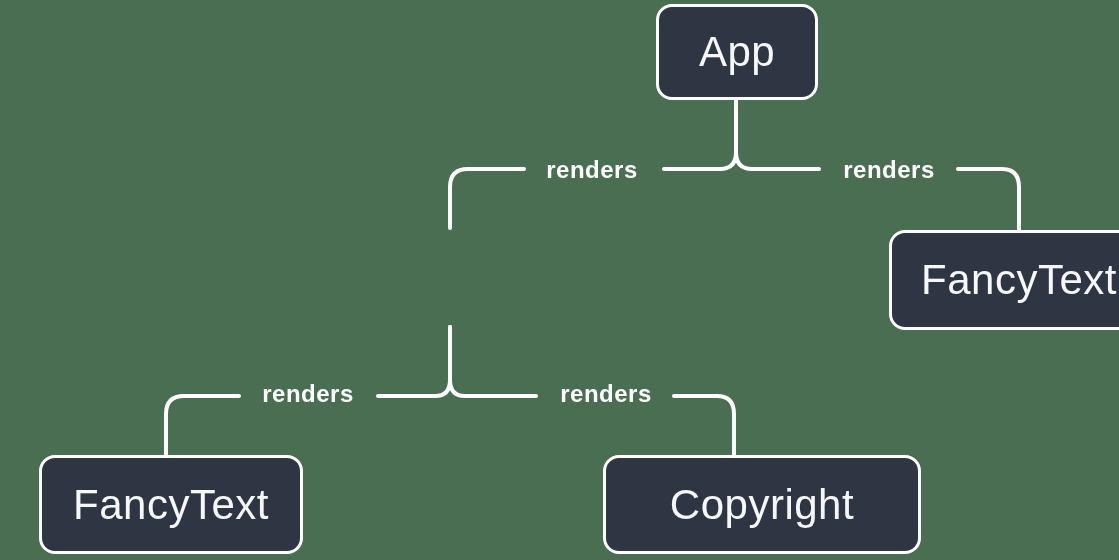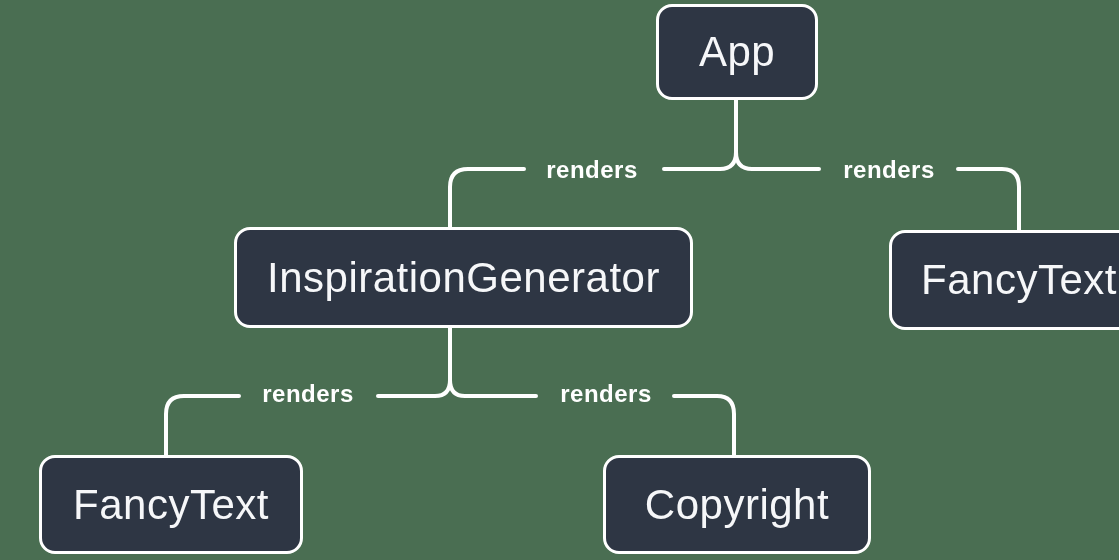--- a/index.html
+++ b/index.html
@@ -66,27 +66,26 @@
 
     <path d="M414 327 L414 380 Q414 396 399 396 L342 396"></path>
     <path d="M203 396 L148 396 Q130 396 130 414 L130 456"></path>
 
     <path d="M414 327 L414 380 Q414 396 429 396 L500 396"></path>
     <path d="M638 396 L681 396 Q698 396 698 414 L698 456"></path>
   </svg>
 
   <div class="node" style="left:620px;top:4px;width:162px;height:96px;">App</div>
 
-  <div class="node" style="left:198px;top:227px;width:459px;height:101px;">InspirationGenerator</div>
 
   <div class="node" style="left:853px;top:230px;width:260px;height:100px;">FancyText</div>
 
   <div class="node" style="left:3px;top:455px;width:264px;height:99px;">FancyText</div>
 
-  <div class="node" style="left:567px;top:455px;width:268px;height:99px;">Copyright</div>
+  <div class="node" style="left:567px;top:455px;width:318px;height:99px;">Copyright</div>
 
   <div class="edge-label" style="left:556px;top:170px;">renders</div>
 
   <div class="edge-label" style="left:853px;top:170px;">renders</div>
 
   <div class="edge-label" style="left:272px;top:394px;">renders</div>
 
   <div class="edge-label" style="left:570px;top:394px;">renders</div>
 
 </div>

